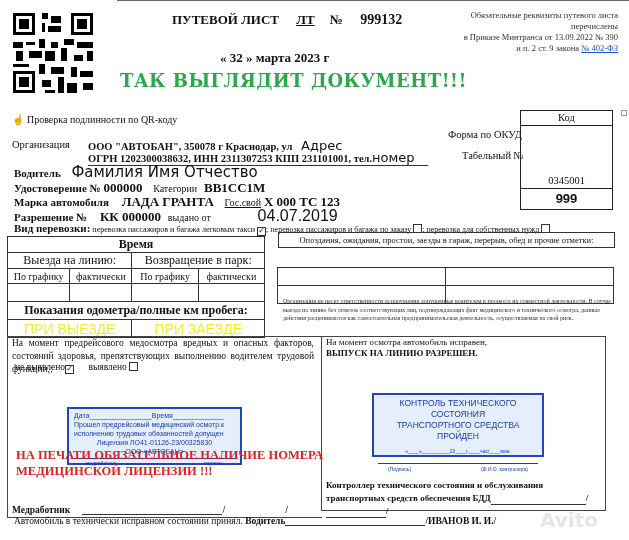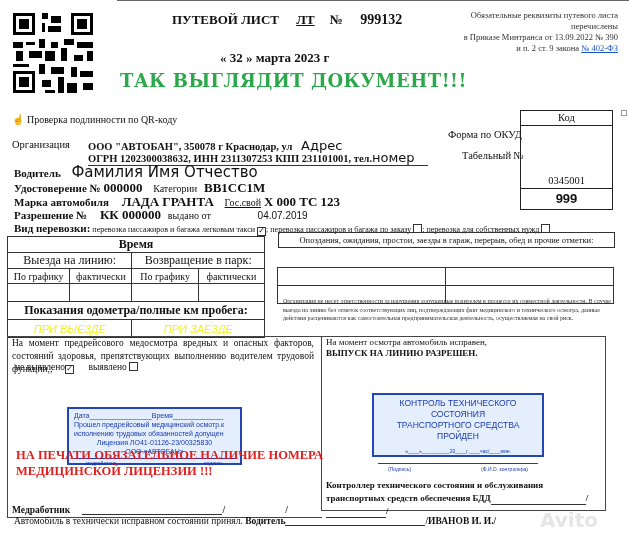--- a/index.html
+++ b/index.html
@@ -27,33 +27,33 @@
   .codebox div{text-align:center;font-size:10.5px;height:14px;line-height:14px;}
   .codebox .kod{border-bottom:1.5px solid #222;}
   .codebox .okud{border-bottom:1px solid #222;margin-top:48px;}
   .codebox .tab{font-family:"Liberation Sans",sans-serif;font-weight:bold;font-size:13px;height:20px;line-height:20px;}
   .tiny-sq{left:621px;top:110px;width:4px;height:4px;border:1px solid #999;}
   .drv{left:14px;font-size:11px;white-space:nowrap;}
   .drv b{font-size:11px;}
   .drv .big{font-weight:bold;font-size:13px;}
   .drv .hand{font-family:"DejaVu Sans",sans-serif;font-size:15px;}
   .drv .small{font-size:10px;}
-  .drv .sans{font-family:"Liberation Sans",sans-serif;font-size:10px;padding-left:44px;}
+  .drv .sans{font-family:"Liberation Sans",sans-serif;font-size:16px;padding-left:44px;}
   .drv .ul{text-decoration:underline;}
   .vid{left:14px;top:222px;font-size:8px;white-space:nowrap;}
   .vid b{font-size:11px;}
   .cb{display:inline-block;width:7px;height:7px;border:1px solid #333;vertical-align:-1px;position:relative;font-size:8px;line-height:6px;text-align:center;}
   table.tm{position:absolute;left:7px;top:236px;width:258px;border-collapse:collapse;}
   table.tm td{border:1px solid #333;text-align:center;padding:0;}
   table.tm .h1{font-weight:bold;font-size:12px;height:15px;}
   table.tm .h2{font-size:12px;height:15px;}
   table.tm .h3{font-size:10px;height:14px;}
   table.tm .empty{height:17px;}
   table.tm .odo{font-weight:bold;font-size:12px;height:17px;}
-  table.tm .yel{font-family:"Liberation Sans",sans-serif;font-style:italic;color:#f2ef2a;font-size:11px;height:17px;}
+  table.tm .yel{font-family:"Liberation Sans",sans-serif;color:#f2ef2a;font-size:14px;height:17px;}
   .notes-head{left:278px;top:232px;width:335px;height:14px;border:1px solid #333;font-size:8.5px;text-align:center;line-height:14px;}
   table.nt{position:absolute;left:277px;top:267px;width:337px;border-collapse:collapse;}
   table.nt td{border:1px solid #333;height:15px;}
   .disclaimer{left:283px;top:297px;width:335px;font-size:6px;line-height:8.5px;color:#333;}
   .medbox{left:7px;top:336px;width:314px;height:180px;border:1px solid #444;border-right:none;}
   .techbox{left:321px;top:336px;width:283px;height:173px;border:1px solid #444;}
   .med-text{left:12px;top:337px;width:302px;font-size:9.5px;line-height:13px;text-align:justify;}
   .med-check{left:15px;top:362px;font-size:9.5px;}
   .stamp{border:2px solid #2345b8;background:#e4eefc;color:#1a3bb0;font-family:"Liberation Sans",sans-serif;margin-top:25px;}
   .stamp1{left:67px;top:382px;width:175px;height:58px;font-size:7px;line-height:9px;padding:2px 5px;box-sizing:border-box;}

